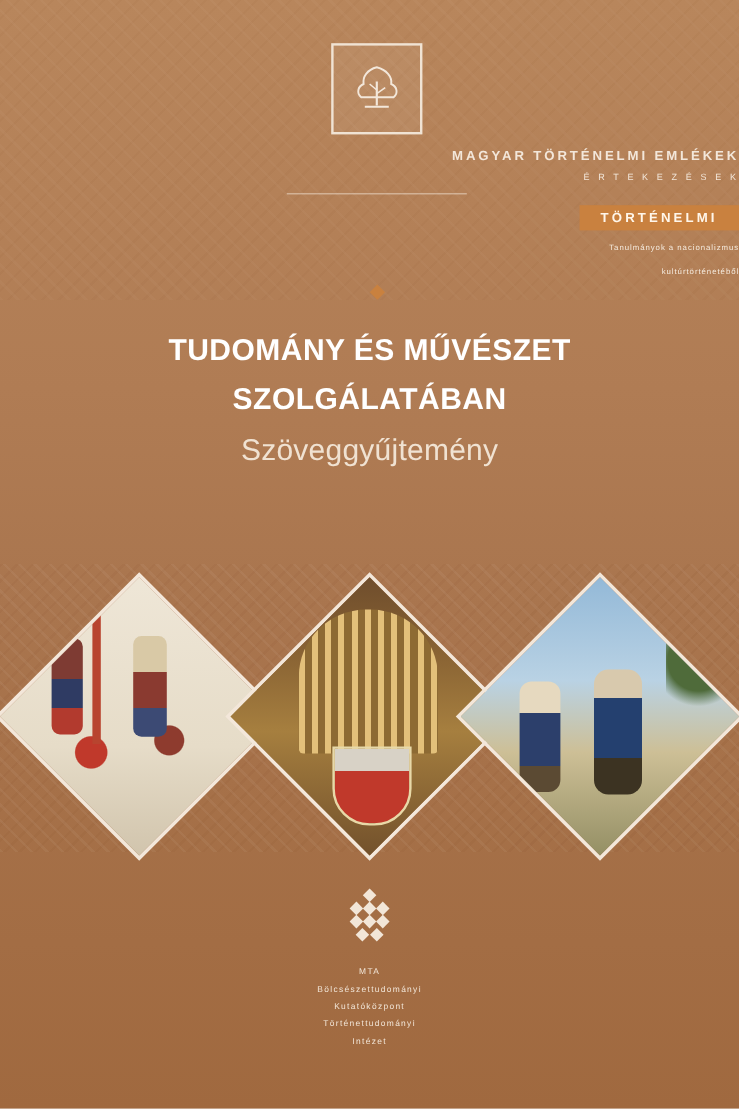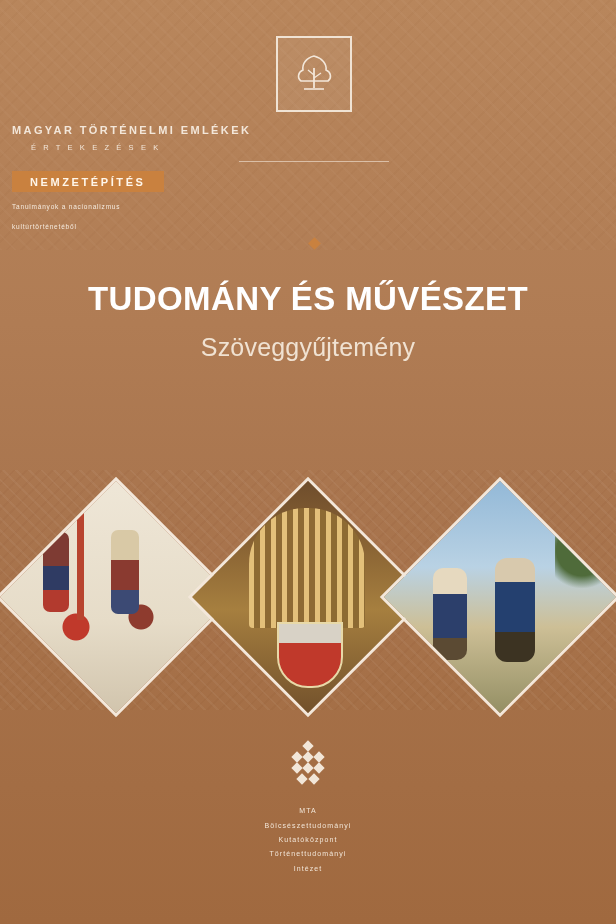--- a/index.html
+++ b/index.html
@@ -41,21 +41,21 @@
       repeating-linear-gradient(45deg, rgba(255,255,255,0.07) 0 2px, rgba(0,0,0,0) 2px 10px),
       repeating-linear-gradient(-45deg, rgba(120,60,25,0.10) 0 2px, rgba(0,0,0,0) 2px 10px);
   }
 
   
   .series-block {
     position: absolute;
     top: 36px;
     left: 12px;
     right: 0;
-    text-align: left;
+    text-align: right;
   }
   .tree-frame {
     width: 72px;
     height: 72px;
     margin: 0 auto 10px auto;
     border: 2px solid #f0e3d4;
     background: rgba(255,255,255,0.06);
     display: flex;
     align-items: center;
     justify-content: center;
@@ -107,21 +107,21 @@
   
   .title-block {
     position: absolute;
     top: 272px;
     left: 40px;
     right: 40px;
     text-align: center;
   }
   .title-line {
     color: #ffffff;
-    font-size: 33px;
+    font-size: 25px;
     font-weight: 700;
     letter-spacing: 0.4px;
     line-height: 1.62;
     text-transform: uppercase;
   }
   .subtitle {
     margin-top: 8px;
     color: #f0e2d2;
     font-size: 25px;
     font-weight: 400;
@@ -271,28 +271,29 @@
       <svg width="52" height="52" viewBox="0 0 52 52" aria-hidden="true">
         <path d="M26 8 C18 10 14 16 15 22 C10 24 9 30 13 33 L40 33 C44 30 43 24 38 22 C39 16 34 10 26 8 Z" fill="none" stroke="#f3e7da" stroke-width="1.6"></path>
         <path d="M26 20 L26 40" stroke="#f3e7da" stroke-width="1.8"></path>
         <path d="M26 27 L20 22 M26 30 L33 25" stroke="#f3e7da" stroke-width="1.3"></path>
         <path d="M16 41 L36 41" stroke="#f3e7da" stroke-width="1.6"></path>
       </svg>
     </div>
     <div class="series-title">MAGYAR TÖRTÉNELMI EMLÉKEK</div>
     <div class="series-sub">É R T E K E Z É S E K</div>
     <div class="series-rule"></div>
-    <div class="series-badge">NEMZETÉPÍTÉS</div>
+    <div class="series-badge">TÖRTÉNELMI</div>
     <div class="series-note">Tanulmányok a nacionalizmus</div>
     <div class="series-note">kultúrtörténetéből</div>
     <div class="series-dot"></div>
   </div>
 
   <div class="title-block">
     <div class="title-line">TUDOMÁNY ÉS MŰVÉSZET</div>
+    <div class="title-line">SZOLGÁLATÁBAN</div>
     <div class="subtitle">Szöveggyűjtemény</div>
   </div>
 
   <div class="diamonds">
     <div class="diamond">
       <div class="inner art-knights">
         <div class="flag"></div>
       </div>
     </div>
     <div class="diamond">

